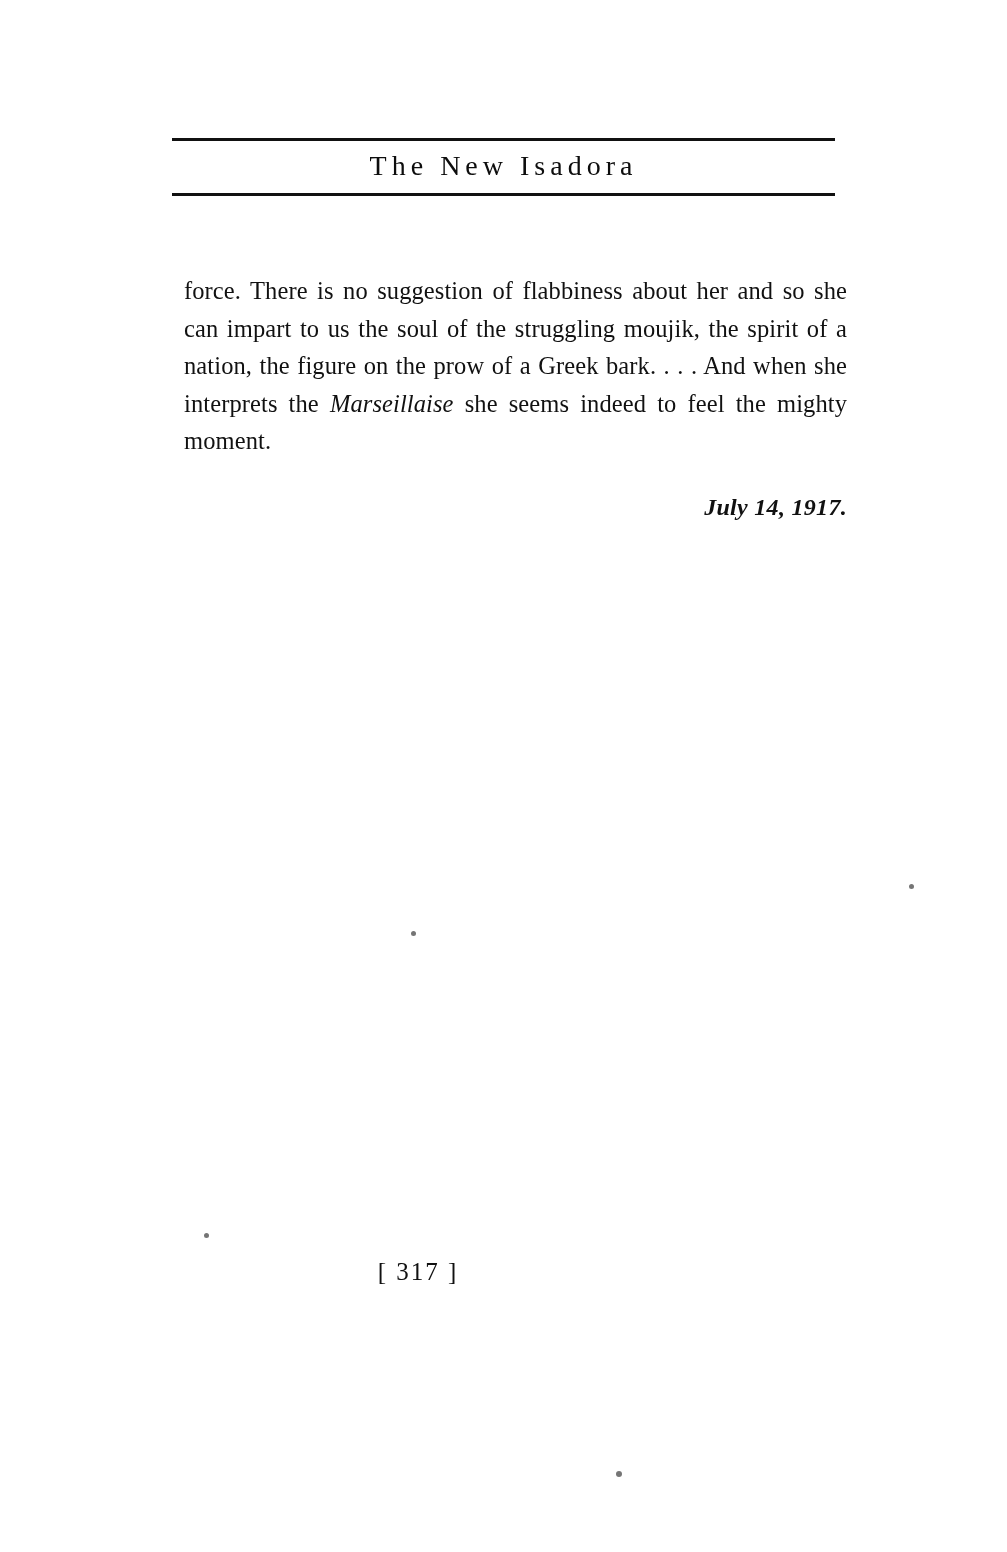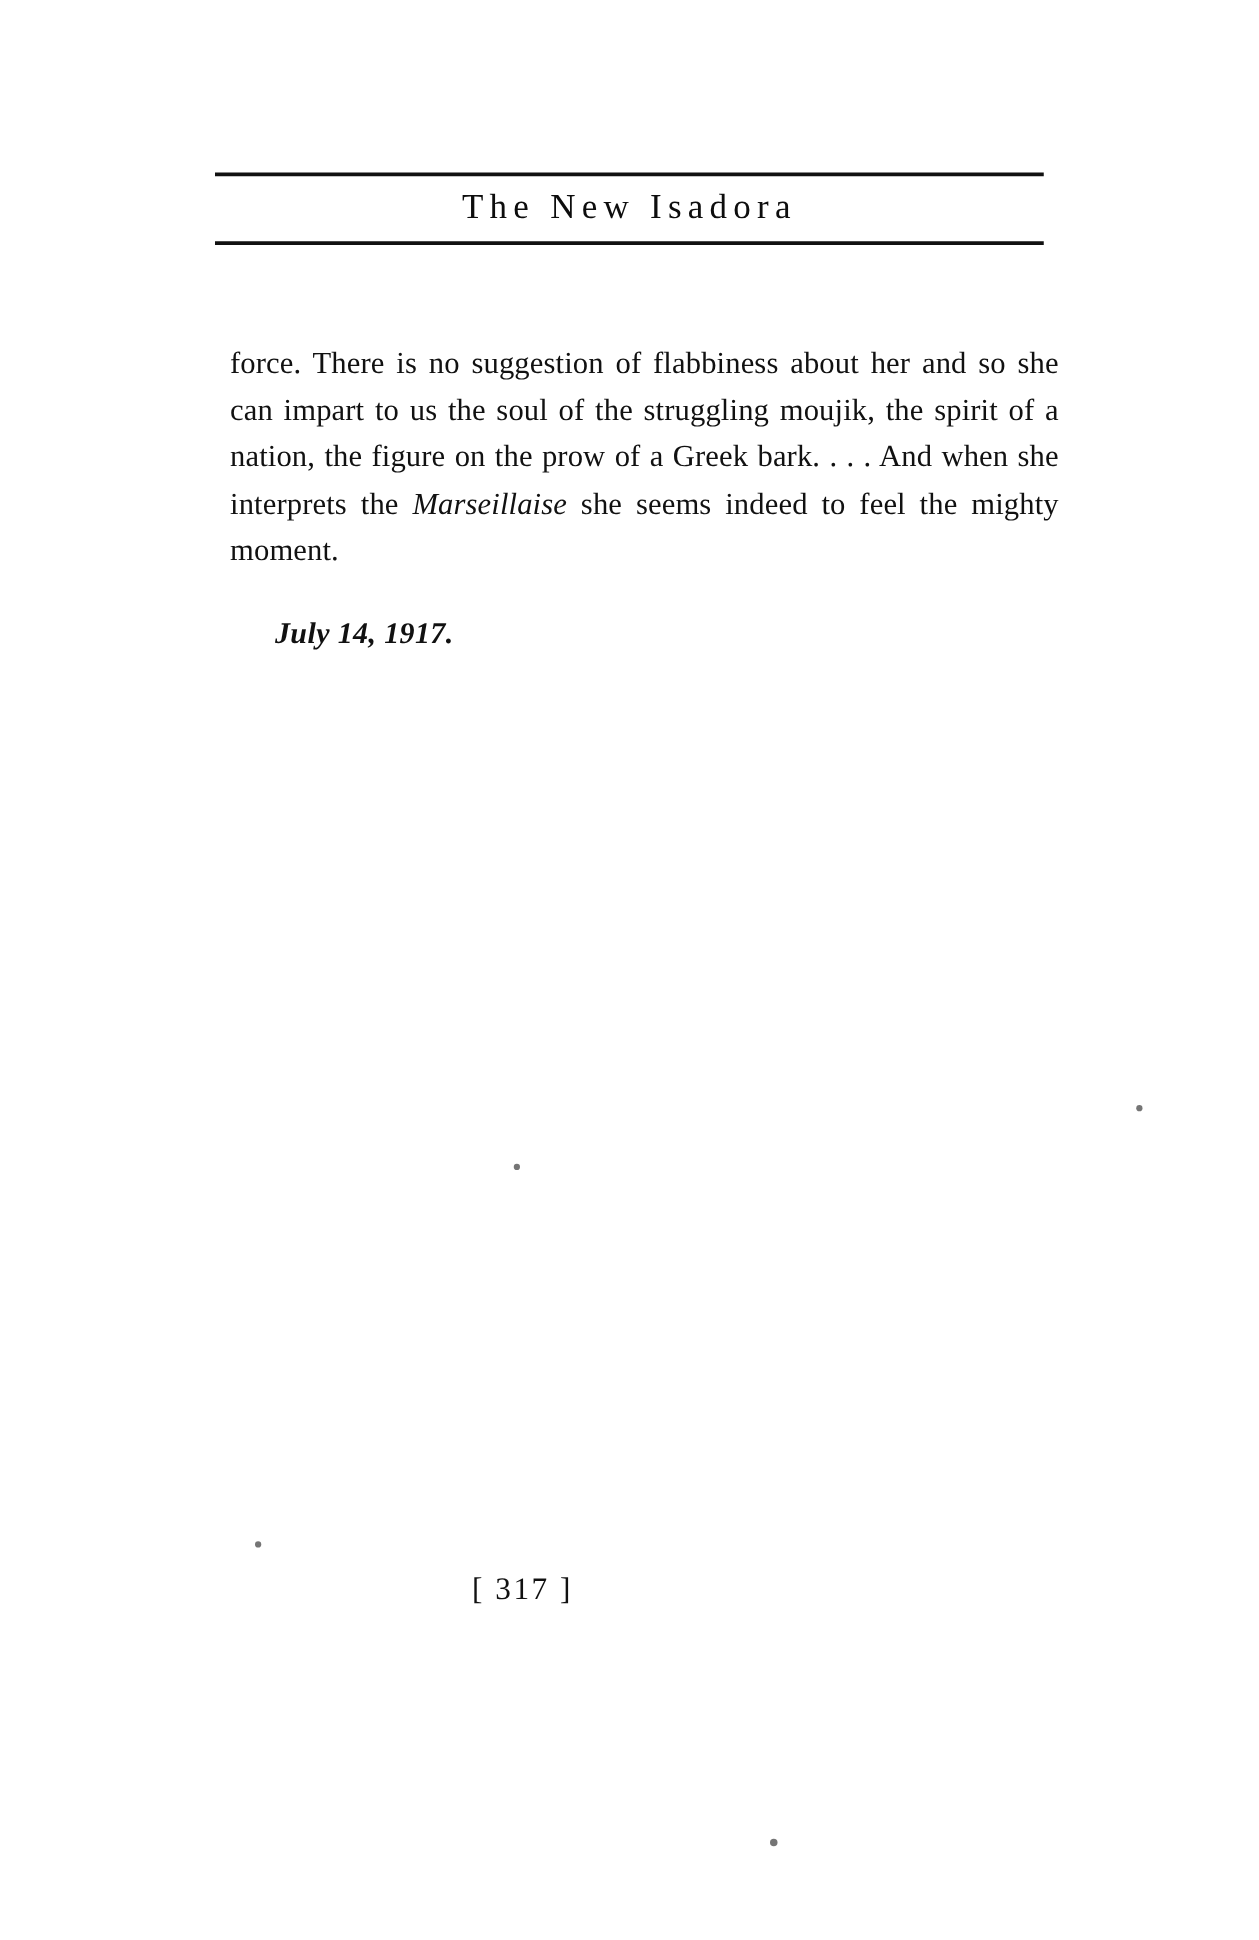--- a/index.html
+++ b/index.html
@@ -77,20 +77,21 @@
 
   .date-line {
     margin: 0;
     padding-top: 34px;
     padding-left: 36px;
     font-size: 24px;
     font-style: italic;
     font-weight: bold;
     letter-spacing: 0.3px;
     color: #111;
+    text-align: right;
   }
 
   
   .folio {
     position: absolute;
     left: 0;
     top: 1258px;
     width: 836px;
     text-align: center;
     font-size: 25px;

